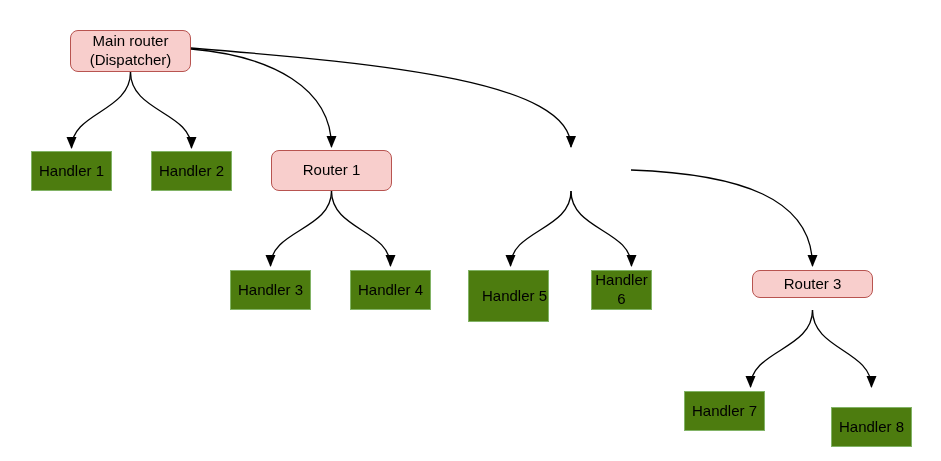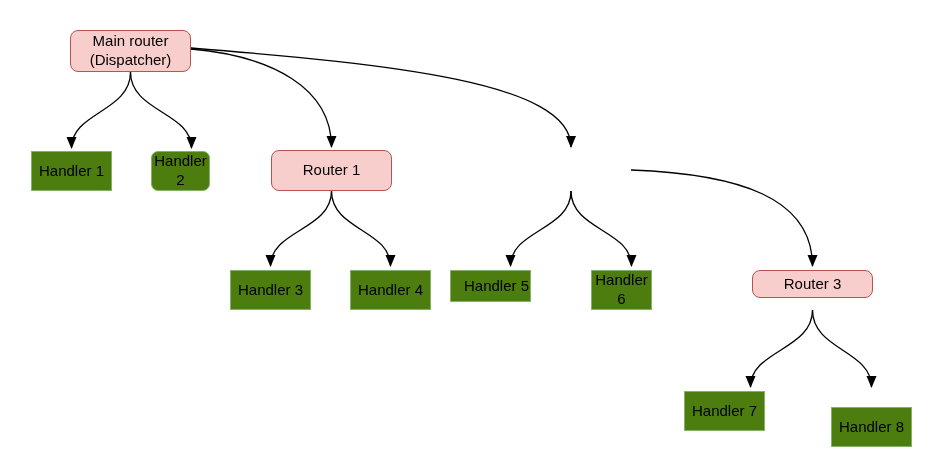--- a/index.html
+++ b/index.html
@@ -72,30 +72,30 @@
     <path class="edge" d="M631,170 C740,174 812.5,198 812.5,266" marker-end="url(#arrowhead)"></path>
     <path class="edge" d="M812.5,310 C812.5,350 750.5,350 750.5,387" marker-end="url(#arrowhead)"></path>
     <path class="edge" d="M812.5,310 C812.5,350 871.5,350 871.5,387" marker-end="url(#arrowhead)"></path>
   </svg>
 
   <div class="node router" style="left:70px; top:30px; width:121px; height:42px;">Main router
 (Dispatcher)</div>
 
   <div class="node handler" style="left:31px; top:151px; width:81px; height:40px;">Handler 1</div>
 
-  <div class="node handler" style="left:151px; top:151px; width:59px; height:40px;border-radius:7px;">Handler 2</div>
+  <div class="node handler" style="left:151px; top:151px; width:81px; height:40px;">Handler 2</div>
 
   <div class="node router" style="left:271px; top:150px; width:121px; height:41px;">Router 1</div>
 
 
   <div class="node handler" style="left:230px; top:270px; width:81px; height:40px;">Handler 3</div>
 
   <div class="node handler" style="left:350px; top:270px; width:81px; height:40px;">Handler 4</div>
 
-  <div class="node handler" style="left:450px; top:270px; width:81px; height:32px;padding-left:12px;">Handler 5</div>
+  <div class="node handler" style="left:468px; top:270px; width:81px; height:52px;padding-left:12px;">Handler 5</div>
 
   <div class="node handler" style="left:591px; top:270px; width:61px; height:40px;">Handler 6</div>
 
   <div class="node router" style="left:752px; top:270px; width:121px; height:28px;">Router 3</div>
 
   <div class="node handler" style="left:684px; top:391px; width:81px; height:40px;">Handler 7</div>
 
   <div class="node handler" style="left:831px; top:391px; width:81px; height:40px;margin-top:16px;">Handler 8</div>
 
 </div>

